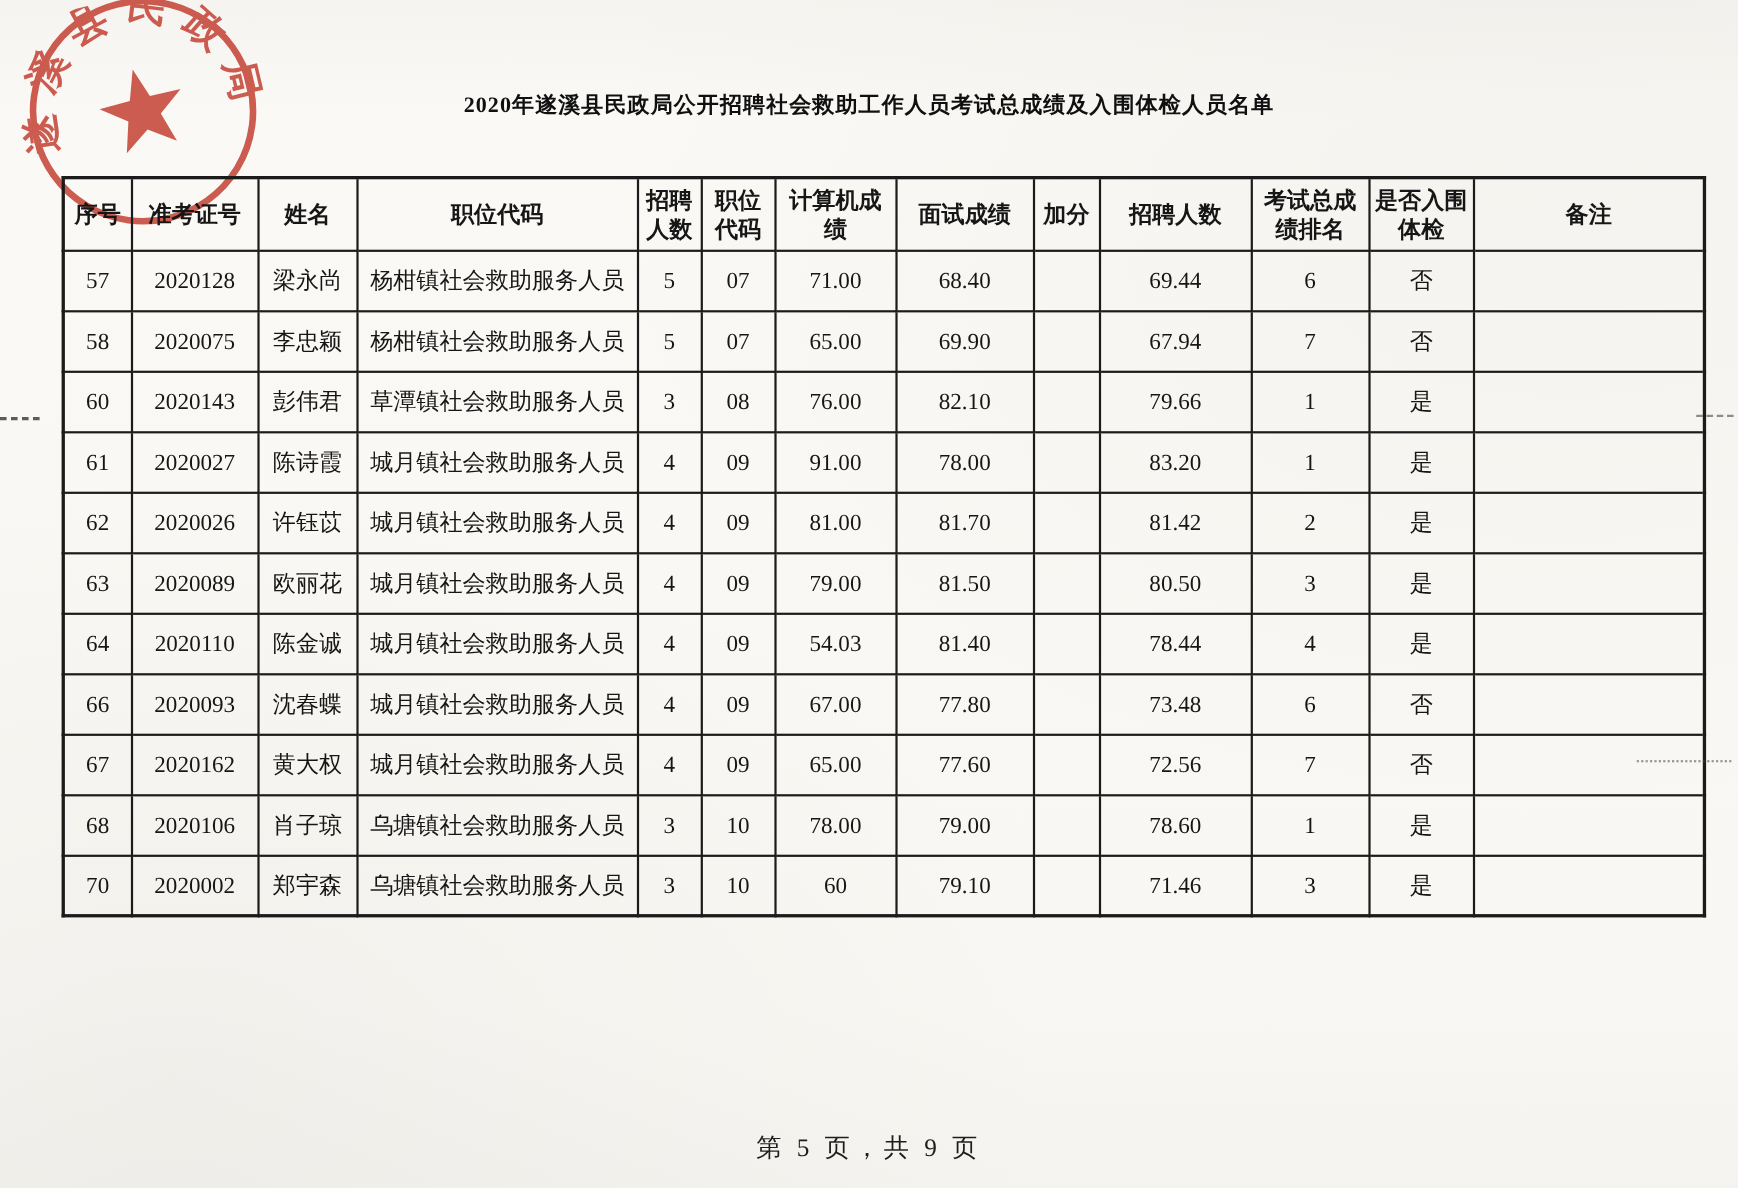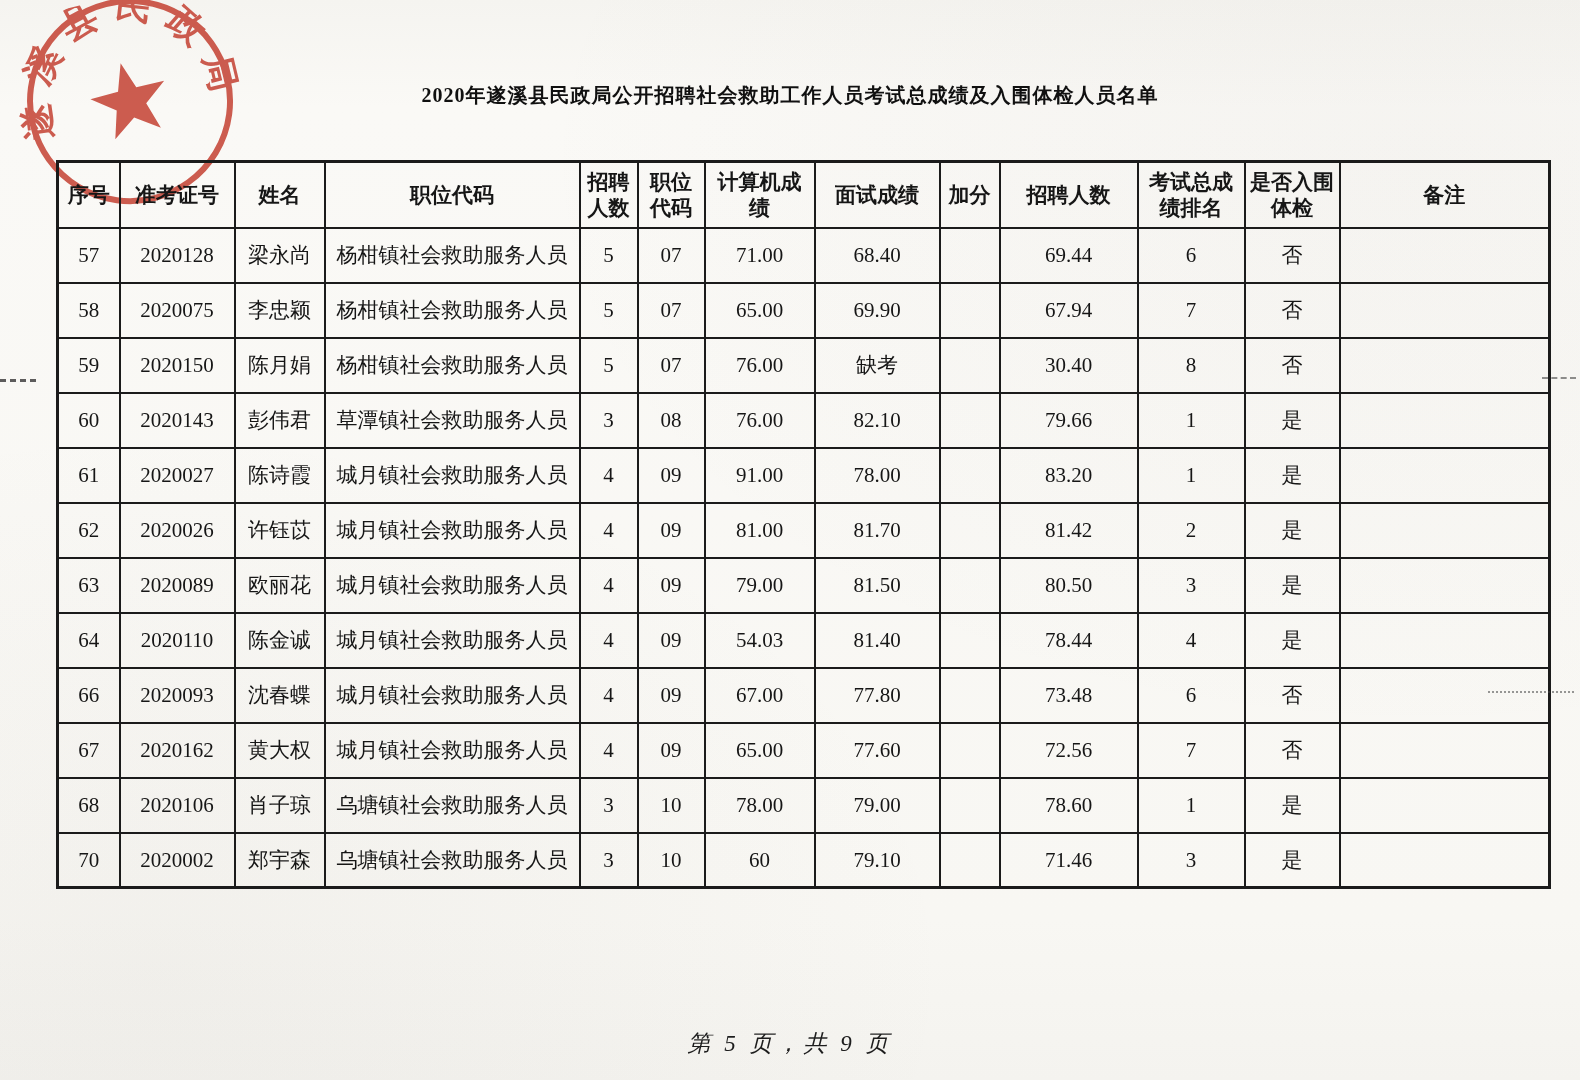--- a/index.html
+++ b/index.html
@@ -82,21 +82,20 @@
   
   .page-footer {
     position: absolute;
     top: 1028px;
     left: 0;
     width: 100%;
     text-align: center;
     font-size: 23px;
     letter-spacing: 4px;
     color: #1d1d1d;
-    font-style: italic;
   }
 
   
   .artifact { position: absolute; height: 0; pointer-events: none; }
   .artifact.a1 { top: 379px; left: 0;      width: 36px; border-top: 3px dashed rgba(40,40,40,0.75); }
   .artifact.a2 { top: 377px; left: 1542px; width: 34px; border-top: 2px dashed rgba(70,70,70,0.6); }
   .artifact.a3 { top: 691px; left: 1488px; width: 86px; border-top: 2px dotted rgba(70,70,70,0.55); }
 </style>
 </head>
 <body>
@@ -172,35 +171,20 @@
           <td>07</td>
           <td>65.00</td>
           <td>69.90</td>
           <td></td>
           <td>67.94</td>
           <td>7</td>
           <td>否</td>
           <td></td>
         </tr>
         <tr>
-          <td>59</td>
-          <td>2020150</td>
-          <td>陈月娟</td>
-          <td>杨柑镇社会救助服务人员</td>
-          <td>5</td>
-          <td>07</td>
-          <td>76.00</td>
-          <td>缺考</td>
-          <td></td>
-          <td>30.40</td>
-          <td>8</td>
-          <td>否</td>
-          <td></td>
-        </tr>
-        <tr>
           <td>60</td>
           <td>2020143</td>
           <td>彭伟君</td>
           <td>草潭镇社会救助服务人员</td>
           <td>3</td>
           <td>08</td>
           <td>76.00</td>
           <td>82.10</td>
           <td></td>
           <td>79.66</td>

